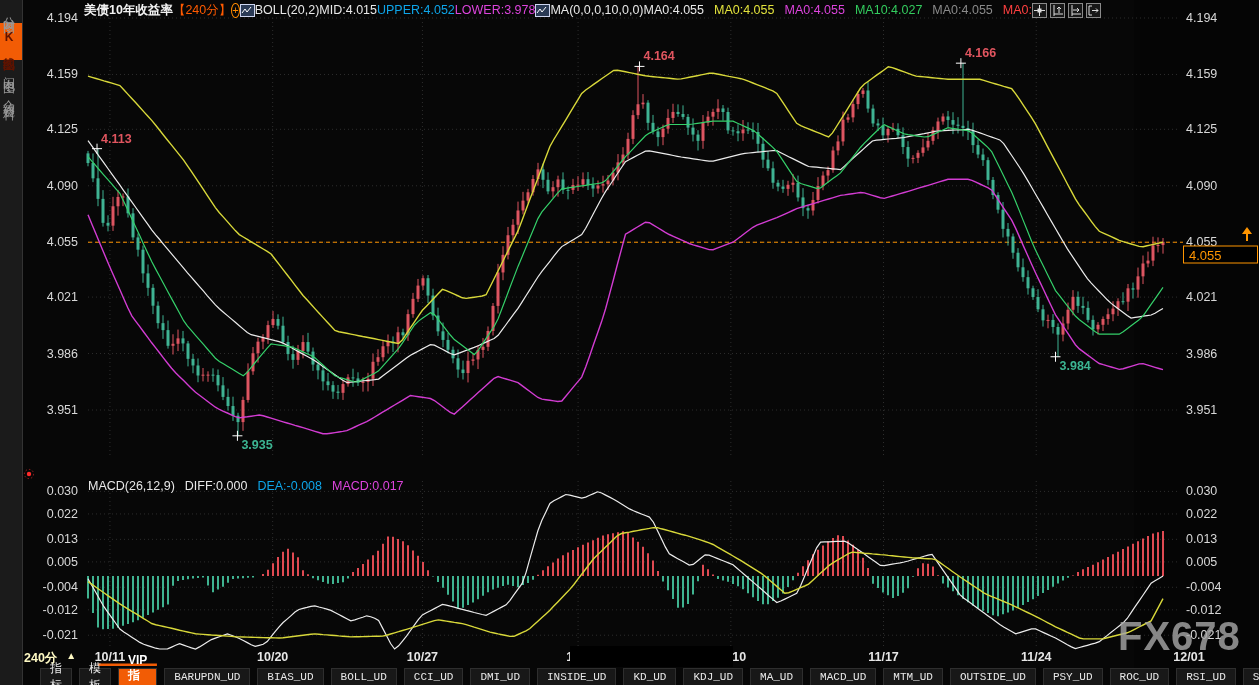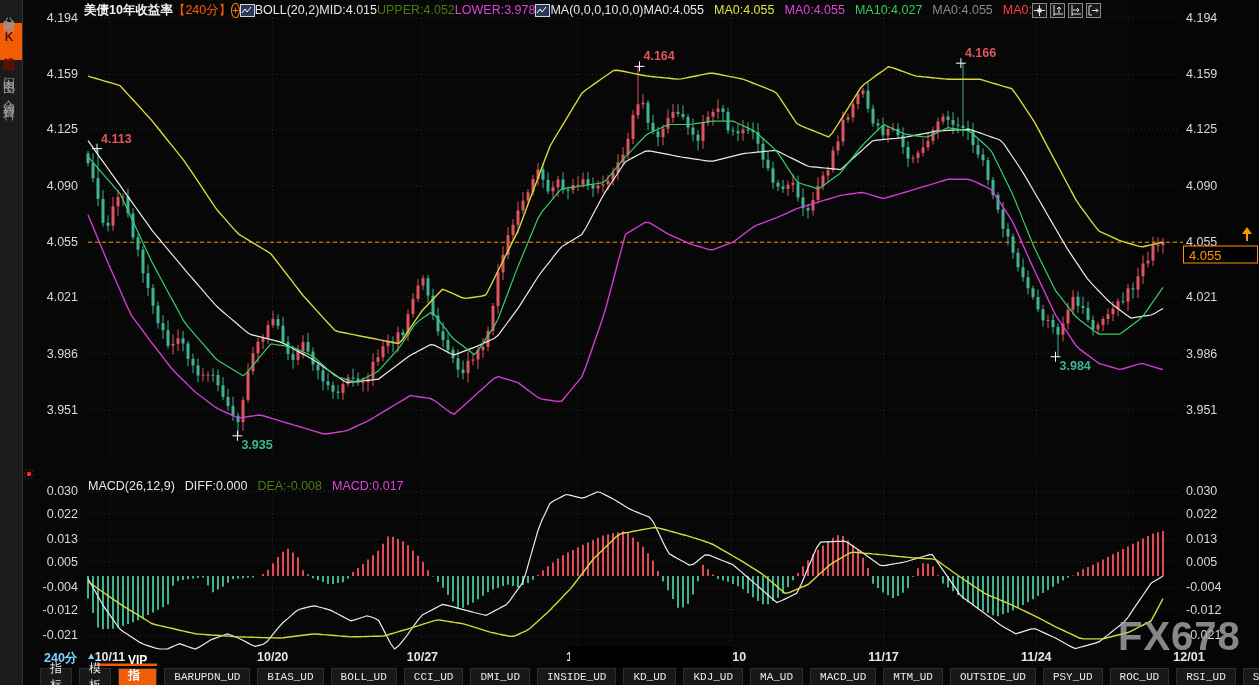--- a/index.html
+++ b/index.html
@@ -12,30 +12,30 @@
   .side-tab.active{background:#f25c05;color:#5e1300;font-weight:bold;}
   #sidebar-bottom-box{position:absolute;left:1px;top:669px;width:18px;height:13px;border:1px solid #4a4a4a;background:#101010;}
   
   #header{position:absolute;left:22px;top:0;right:0;height:20px;display:flex;align-items:center;
     padding-left:62px;font-size:12.5px;color:#e8e8e8;z-index:7;white-space:nowrap;}
   .hdr-title{font-weight:bold;color:#f2f2f2;}
   .hdr-period{color:#ff5a00;}
   .plus-icon{display:inline-block;width:13px;height:13px;line-height:12px;text-align:center;
     border:1px solid #ff8a00;border-radius:50%;color:#ff8a00;font-size:11px;}
   .mini-chart-icon{display:inline-block;width:15px;height:13px;}
-  .c-white{color:#e8e8e8;} .c-yellow{color:#4d7c0f;} .c-magenta{color:#dd44dd;}
+  .c-white{color:#e8e8e8;} .c-yellow{color:#0ea5e9;} .c-magenta{color:#dd44dd;}
   #hdr-icons{margin-left:auto;margin-right:62px;display:flex;gap:3px;}
   .hdr-icon-btn{width:15px;height:15px;border:1px solid #8a8a8a;background:#181818;padding:0;cursor:pointer;display:flex;align-items:center;justify-content:center;}
   .hdr-icon-btn svg{display:block;}
   
   #macd-header{position:absolute;left:88px;top:479px;display:flex;gap:10px;font-size:12.5px;z-index:6;white-space:nowrap;}
   
   #macd-dot{position:absolute;left:22px;top:467px;z-index:6;}
   
-  #bottom-period{position:absolute;left:44px;top:650px;z-index:6;color:#7dd3fc;font-size:12.5px;font-weight:bold;display:flex;gap:9px;align-items:flex-start;}
+  #bottom-period{position:absolute;left:24px;top:650px;z-index:6;color:#fef9c3;font-size:12.5px;font-weight:bold;display:flex;gap:9px;align-items:flex-start;}
   
   #black-patch{position:absolute;left:570px;top:646px;width:163px;height:21px;background:#000;z-index:5;}
   
   #watermark{position:absolute;left:1118px;top:614px;z-index:4;font-size:40px;font-weight:bold;
     color:#a8a8a8;opacity:.8;letter-spacing:1px;}
   
   #tabbar{position:absolute;left:40px;top:668px;right:0;height:17px;display:flex;gap:7px;z-index:6;align-items:stretch;}
   .tab-cell{background:#181818;border:1px solid #2e2e2e;border-bottom:none;color:#e8e8e8;
     font-size:12px;padding:0 9px;display:flex;align-items:center;cursor:pointer;}
   .tab-cell.ud{font-family:"Liberation Mono","DejaVu Sans Mono",monospace;font-size:11px;}

